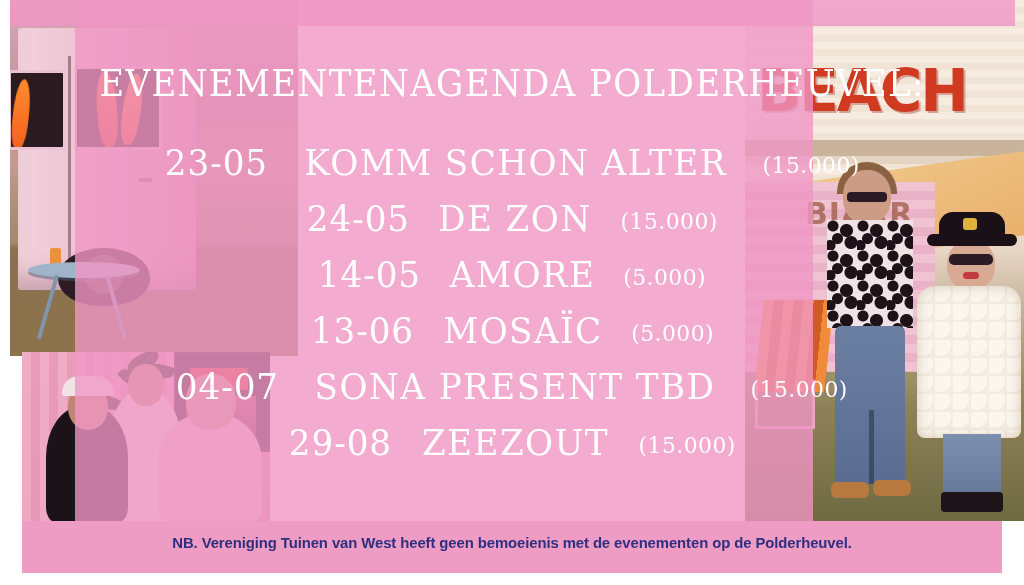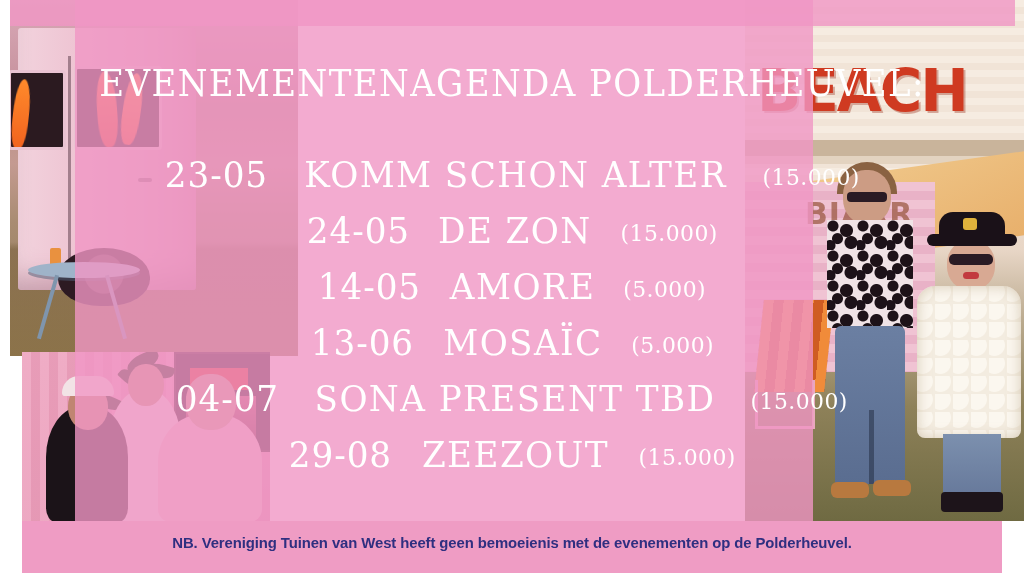--- a/index.html
+++ b/index.html
@@ -265,21 +265,21 @@
     color: #ffffff;
     font-family: "DejaVu Serif", serif;
     font-weight: normal;
     font-size: 37px;
     letter-spacing: 1.5px;
     white-space: nowrap;
     transform: scaleX(0.92);
   }
   .events {
     position: absolute;
-    left: 0; right: 0; top: 154px;
+    left: 0; right: 0; top: 142px;
   }
   .event-row {
     display: flex;
     align-items: baseline;
     justify-content: center;
     gap: 22px;
     color: #ffffff;
     font-family: "DejaVu Serif", serif;
     height: 56px;
     white-space: nowrap;

